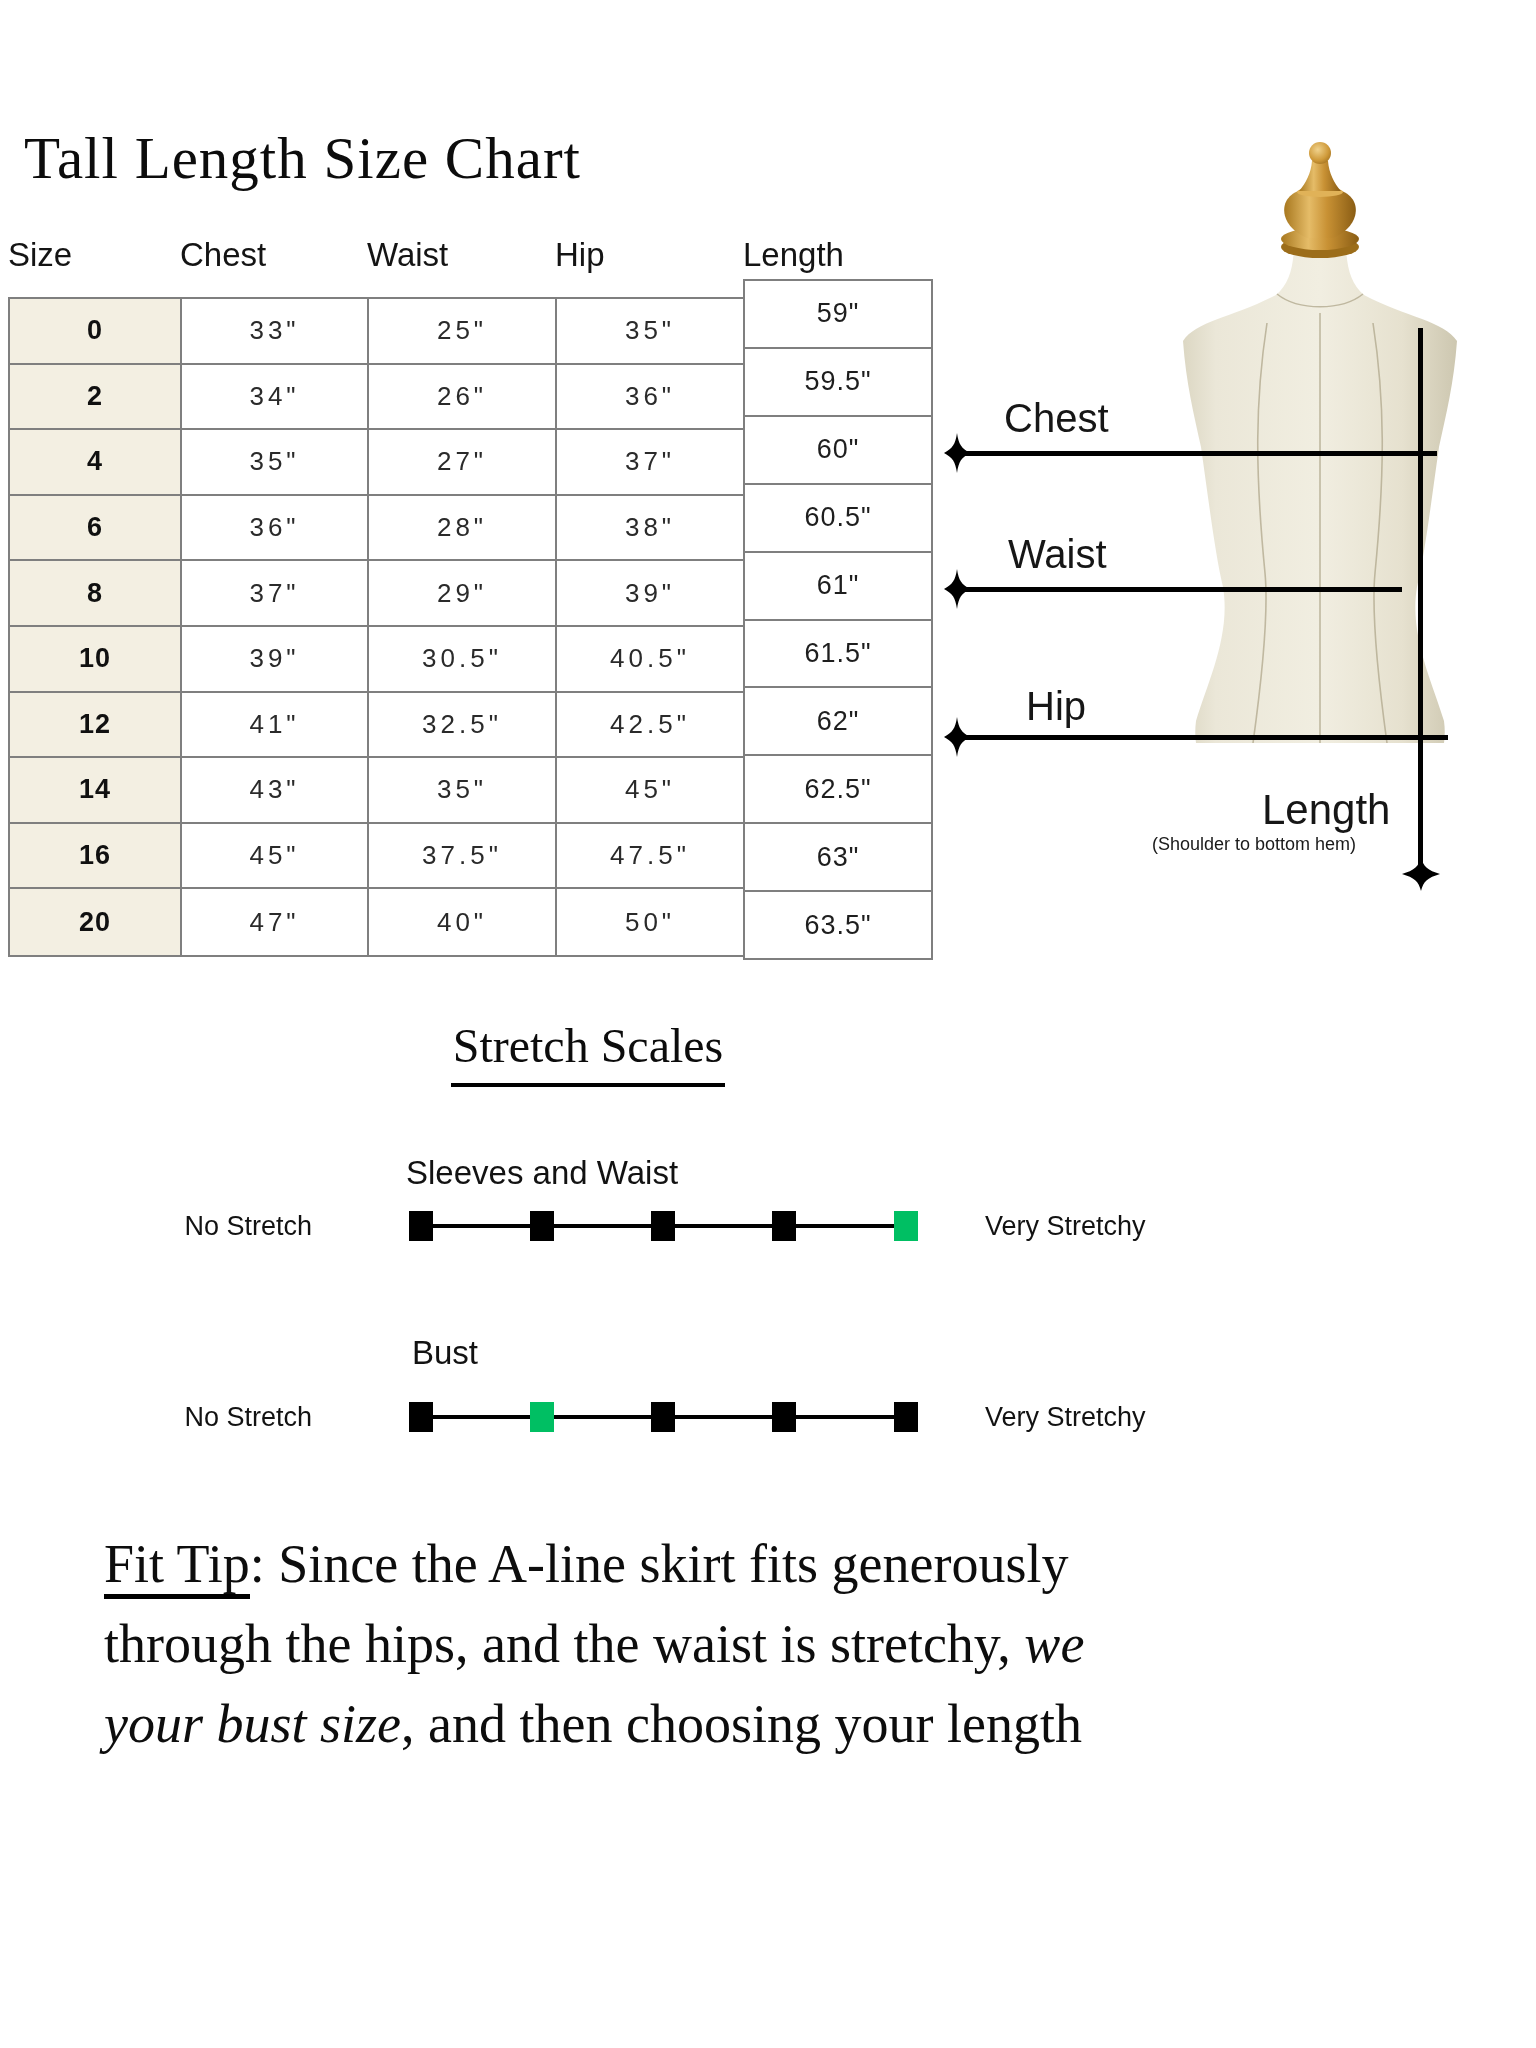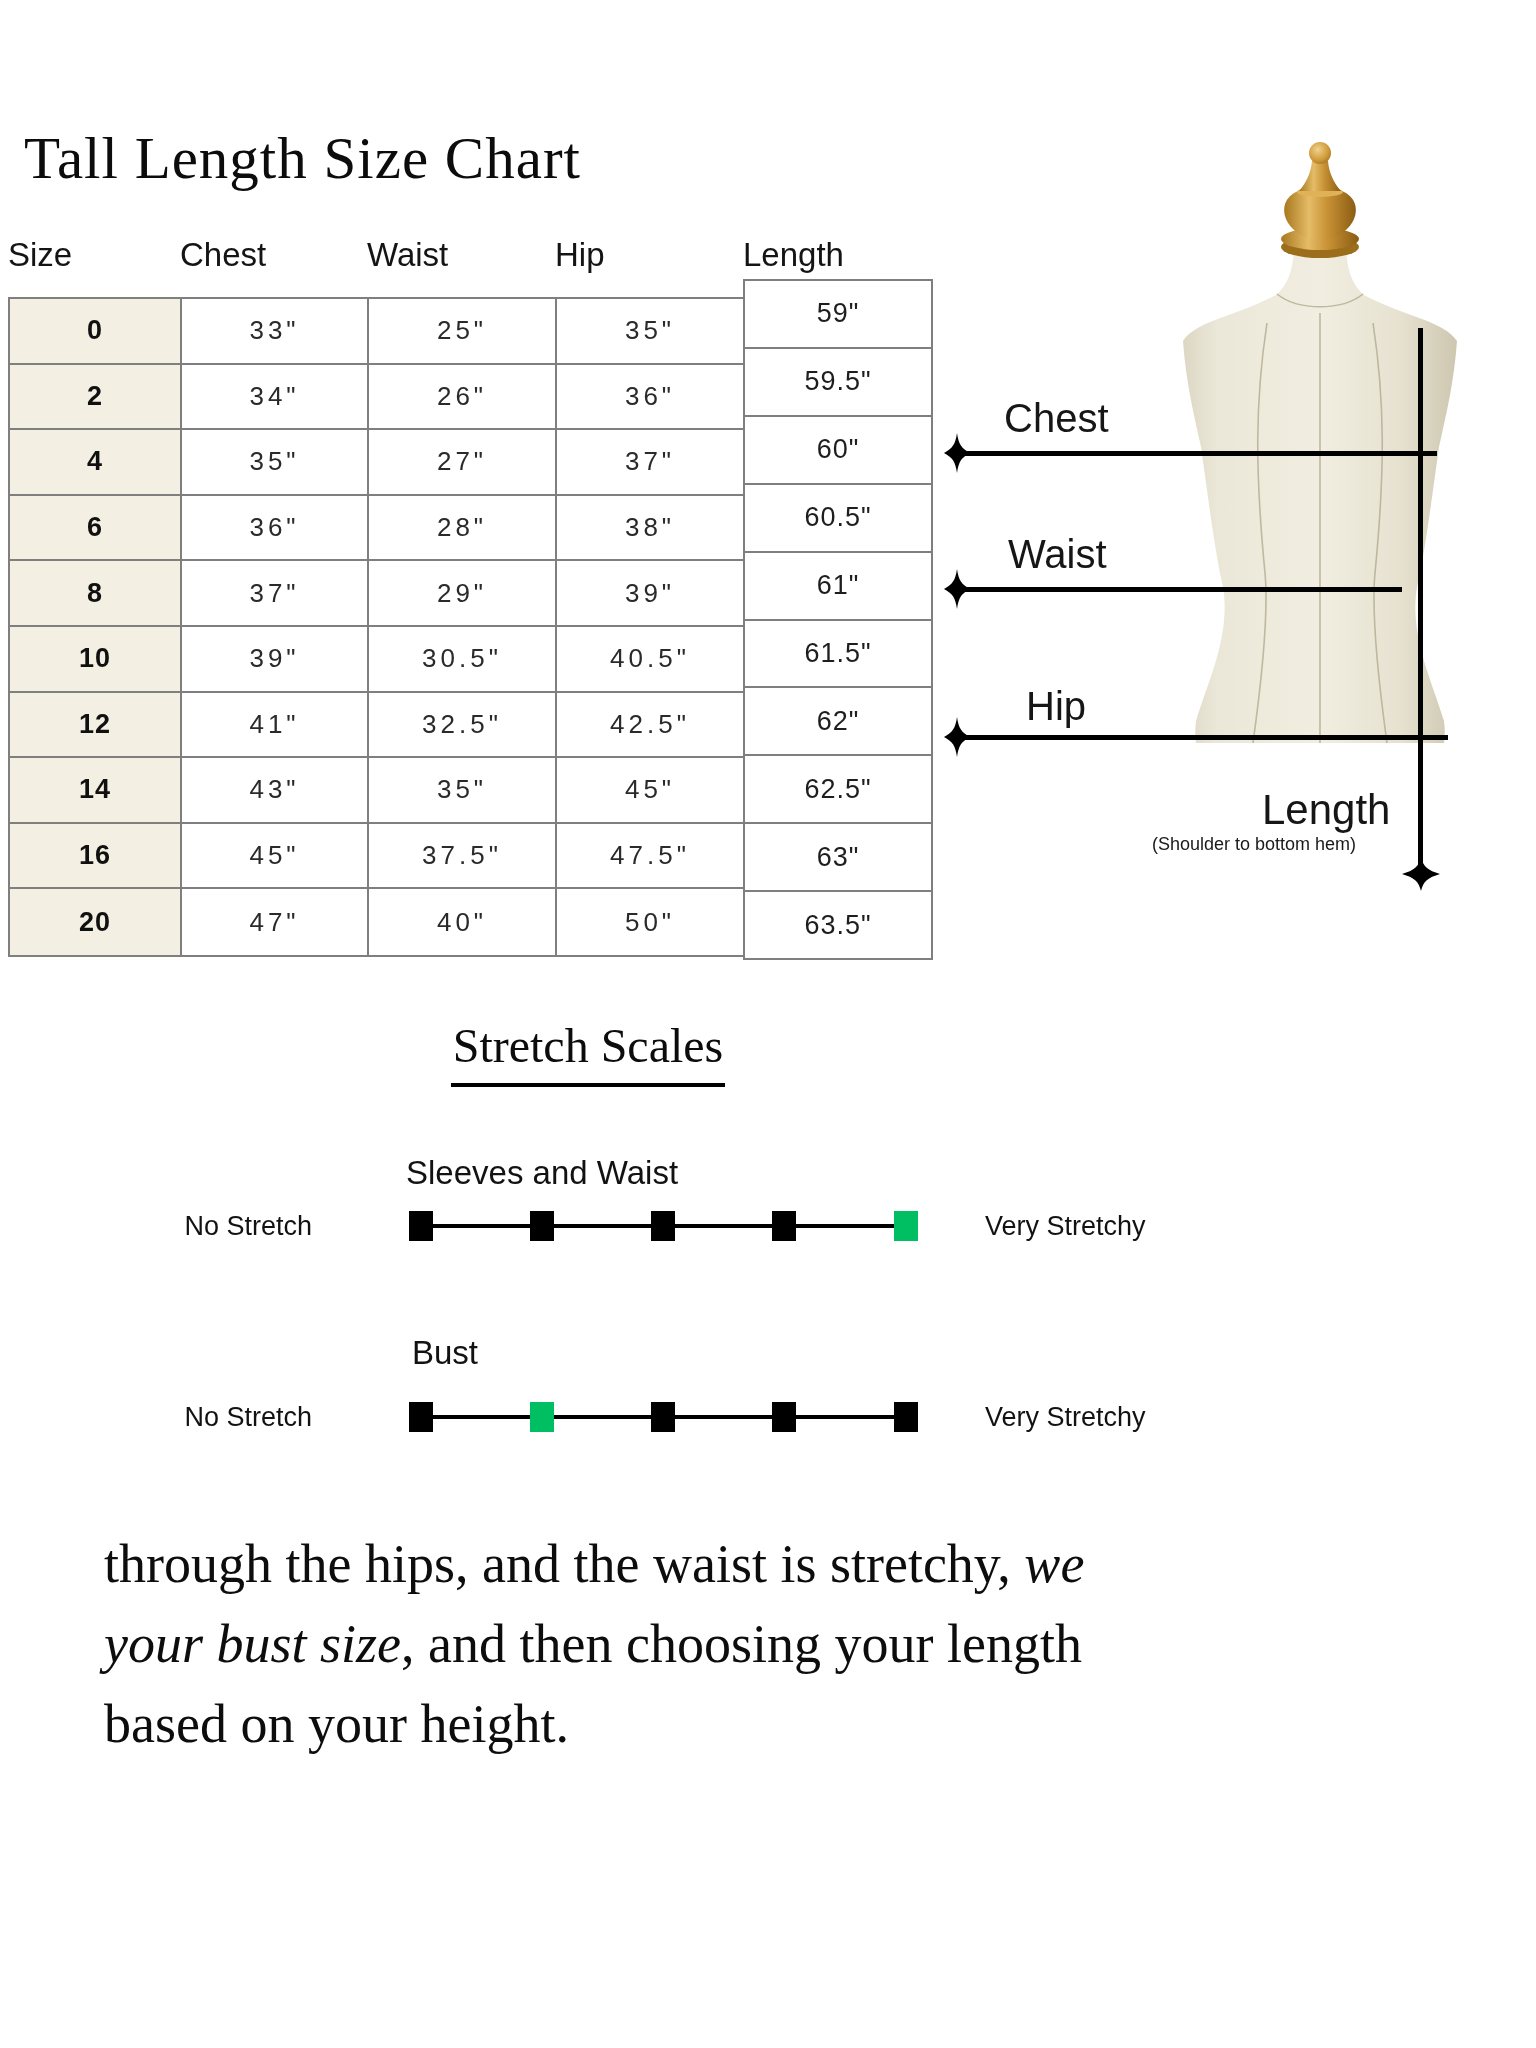--- a/index.html
+++ b/index.html
@@ -222,16 +222,16 @@
   <div class="bar"></div>
   <div class="sq" style="background: rgb(0, 0, 0);"></div>
   <div class="sq" style="background: rgb(0, 191, 99);"></div>
   <div class="sq" style="background: rgb(0, 0, 0);"></div>
   <div class="sq" style="background: rgb(0, 0, 0);"></div>
   <div class="sq" style="background: rgb(0, 0, 0);"></div>
 </div>
 <div class="abs scale-end" style="left:985px;top:1402px">Very Stretchy</div>
 
 <div class="abs fit-tip">
+    <div><span class="ul">Fit Tip</span><span>: Since the A-line skirt fits generously</span></div>
     <div><span>through the hips, and the waist is stretchy, </span><span class="it">we</span></div>
     <div><span class="it">your bust size</span><span>, and then choosing your length</span></div>
-    <div><span>based on your height.</span></div>
   </div>
 
 </body></html>

